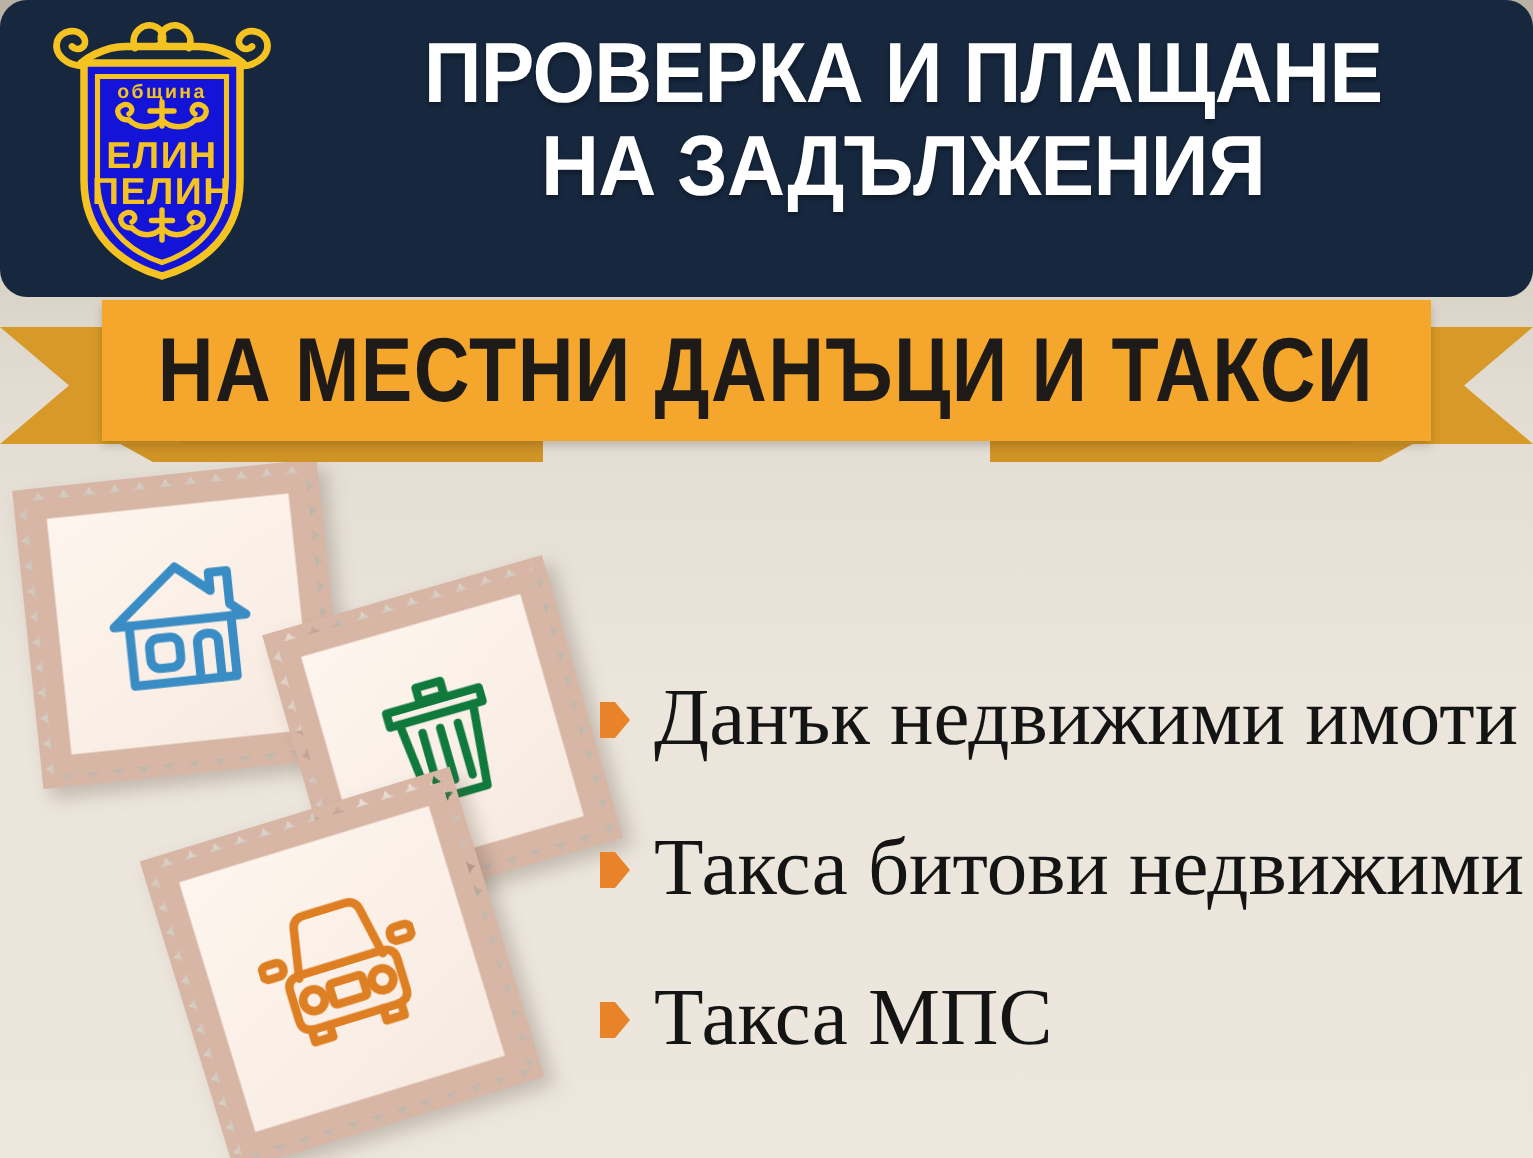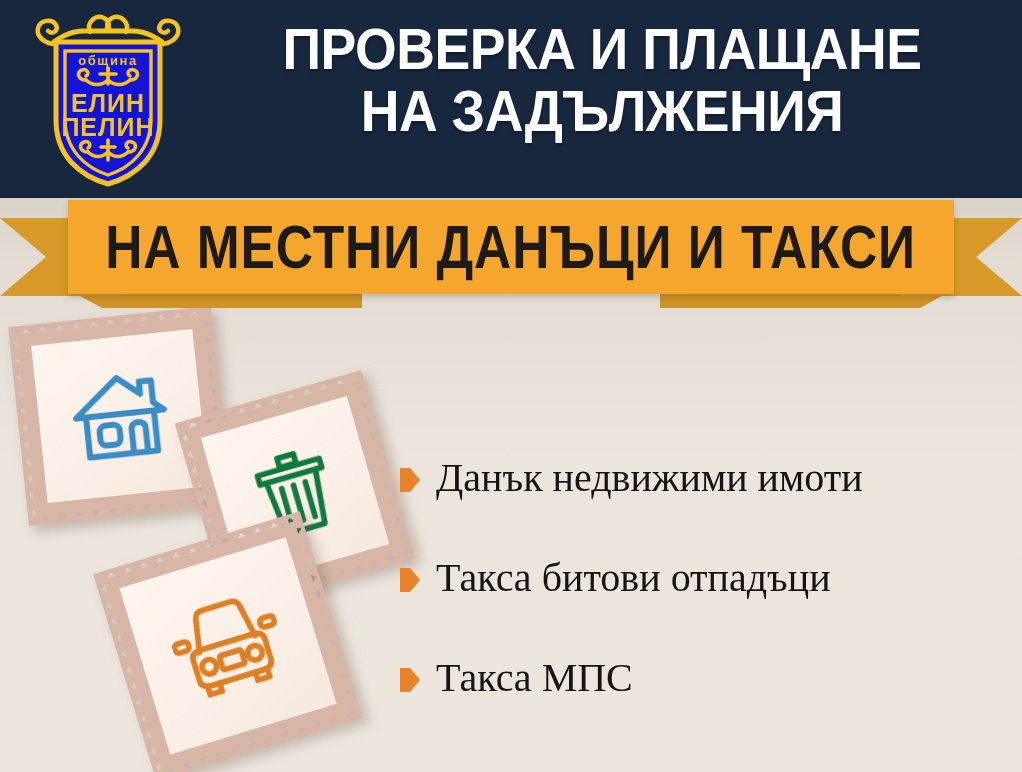--- a/index.html
+++ b/index.html
@@ -14,20 +14,21 @@
     width:1022px; height:772px;
     background:linear-gradient(180deg,#b9b2a4 0%,#cdc6b8 10%,#e2dcd2 34%,#ebe5db 60%,#ece6dc 100%);
     overflow:hidden;
   }
 
   
   #header{
     position:absolute; left:0; top:0; width:1022px; height:198px;
     background:#16273e;
     z-index:5;
+    border-radius:18px;
   }
   #crest{
     position:absolute; left:28px; top:8px; width:160px; height:180px;
   }
   #header-title{
     position:absolute; left:192px; top:18px; width:820px;
     text-align:center;
     color:#ffffff;
     font-family:"Liberation Sans", sans-serif;
     font-weight:bold;
@@ -115,21 +116,21 @@
   .bullet-marker{
     flex:0 0 auto;
     width:20px; height:24px;
     background:#e8832a;
     clip-path:polygon(0 0, 10px 0, 20px 12px, 10px 24px, 0 24px);
     margin-right:16px;
     margin-top:4px;
   }
   .bullet-label{
     font-family:"Liberation Serif", serif;
-    font-size:40px;
+    font-size:54px;
     color:#141414;
     white-space:nowrap;
     line-height:50px;
   }
 </style>
 </head>
 <body>
 
 <div id="poster">
 
@@ -244,21 +245,21 @@
 
   <div id="bullets">
 
     <div class="bullet-row">
       <span class="bullet-marker"></span>
       <span class="bullet-label">Данък недвижими имоти</span>
     </div>
 
     <div class="bullet-row">
       <span class="bullet-marker"></span>
-      <span class="bullet-label">Такса битови отпадъци</span>
+      <span class="bullet-label">Такса битови недвижими</span>
     </div>
 
     <div class="bullet-row">
       <span class="bullet-marker"></span>
       <span class="bullet-label">Такса МПС</span>
     </div>
 
   </div>
 
 </div>

